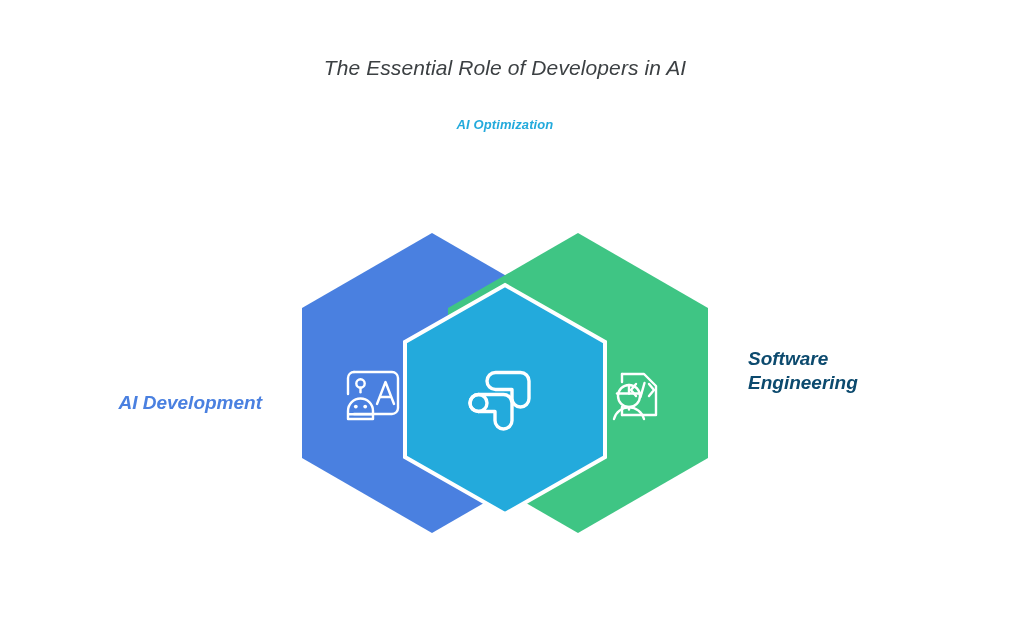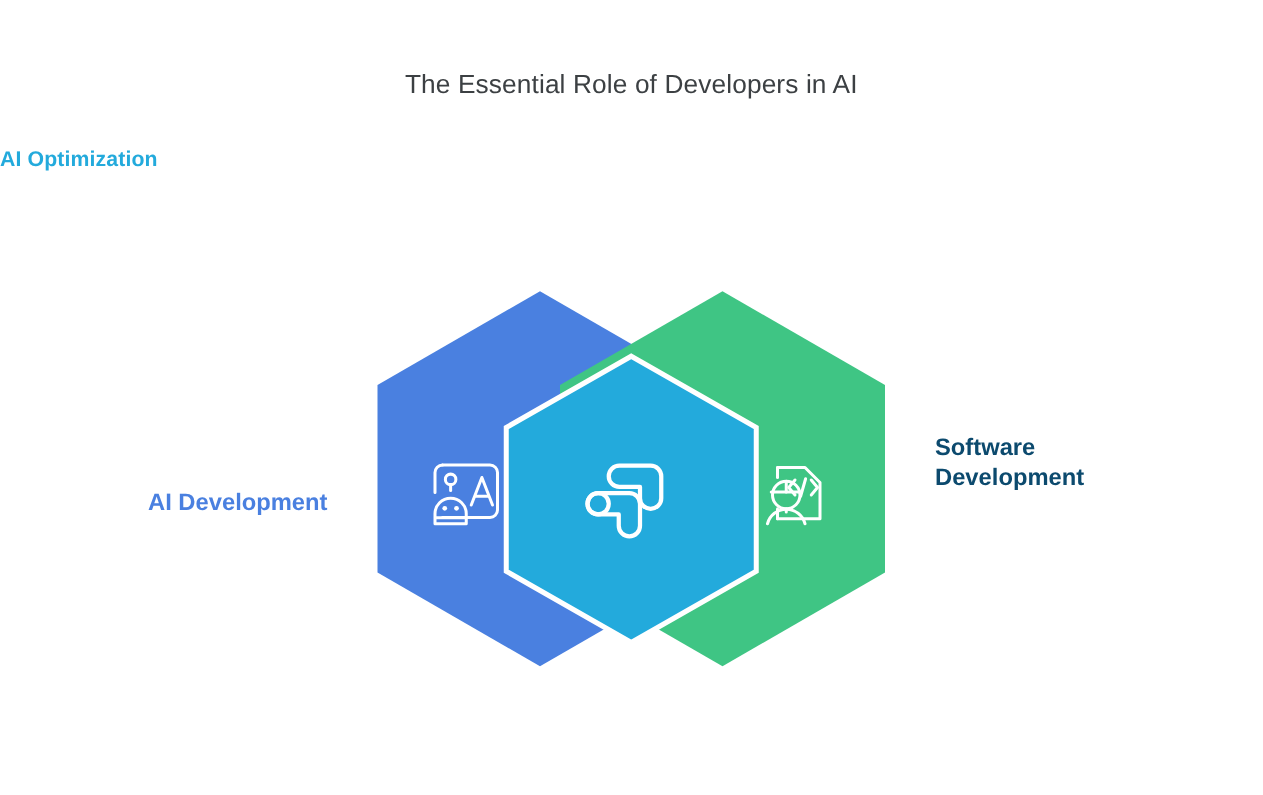--- a/index.html
+++ b/index.html
@@ -13,20 +13,21 @@
     font-family: "Liberation Sans", sans-serif;
     overflow: hidden;
     position: relative;
   }
 
   #infographic {
     position: absolute;
     inset: 0;
     width: 1010px;
     height: 492px;
+    font-style: italic;
   }
 
   .title {
     position: absolute;
     left: 0;
     top: 56px;
     width: 1010px;
     text-align: center;
     font-size: 21px;
     font-weight: 400;
@@ -38,22 +39,22 @@
   .label {
     position: absolute;
     font-weight: bold;
     line-height: 1.25;
   }
 
   .label-center {
     left: 0;
     top: 117px;
     width: 1010px;
-    text-align: left;
-    font-size: 17px;
+    text-align: center;
+    font-size: 13px;
     letter-spacing: 0.1px;
   }
 
   .label-left {
     left: 0;
     top: 362px;
     width: 262px;
     text-align: right;
     font-size: 19px;
     margin-top: 29px;
@@ -81,21 +82,21 @@
 <div id="infographic">
 
   <div class="title">The Essential Role of Developers in AI</div>
 
   <div class="label label-center" style="color:#23aadc;">AI Optimization</div>
 
   <div class="label label-left" style="color:#4a80e0;">AI Development</div>
 
   <div class="label label-right" style="color:#0c4a6e;">
     <div>Software</div>
-    <div>Development</div>
+    <div>Engineering</div>
   </div>
 
   <svg class="hexfield" viewBox="0 0 1010 636">
 
     <polygon points="432,233 562,308 562,458 432,533 302,458 302,308" fill="#4a80e0"></polygon>
 
     <polygon points="578,233 708,308 708,458 578,533 448,458 448,308" fill="#3fc584"></polygon>
 
     <polygon points="505,285 605,342 605,457 505,514 405,457 405,342" fill="#23aadc" stroke="#ffffff" stroke-width="4" stroke-linejoin="miter"></polygon>
 

